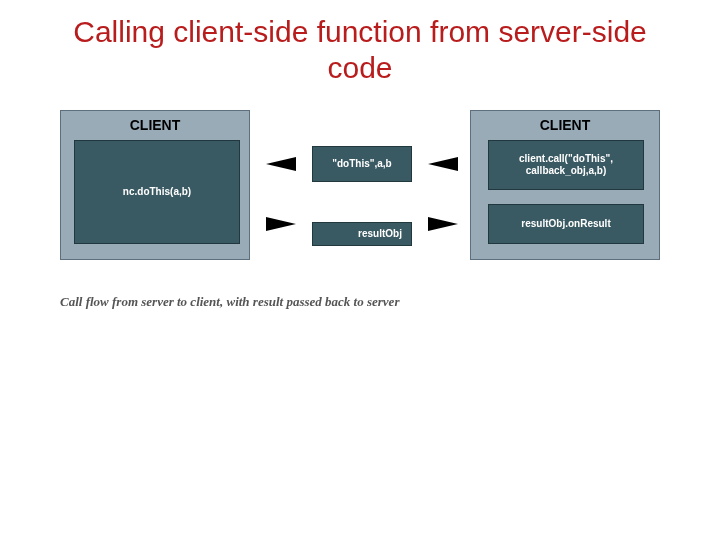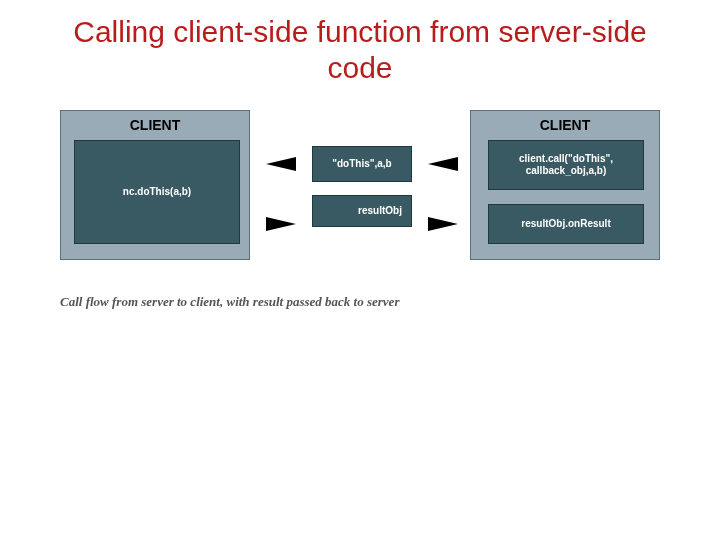--- a/index.html
+++ b/index.html
@@ -50,21 +50,21 @@
     align-items: center;
     justify-content: center;
     text-align: center;
     line-height: 1.25;
     padding: 2px 4px;
   }
   .client-inner { left: 14px; top: 30px; width: 166px; height: 104px; }
   .server-box1 { left: 428px; top: 30px; width: 156px; height: 50px; }
   .server-box2 { left: 428px; top: 94px; width: 156px; height: 40px; }
   .mid-box1 { left: 252px; top: 36px; width: 100px; height: 36px; }
-  .mid-box2 { left: 252px; top: 85px; width: 100px; height: 32px; padding-left: 40px; }
+  .mid-box2 { left: 252px; top: 112px; width: 100px; height: 24px; padding-left: 40px; }
   .arrow {
     position: absolute;
     width: 0; height: 0;
   }
   .arrow-left {
     border-top: 7px solid transparent;
     border-bottom: 7px solid transparent;
     border-right: 30px solid #000;
   }
   .arrow-right {

